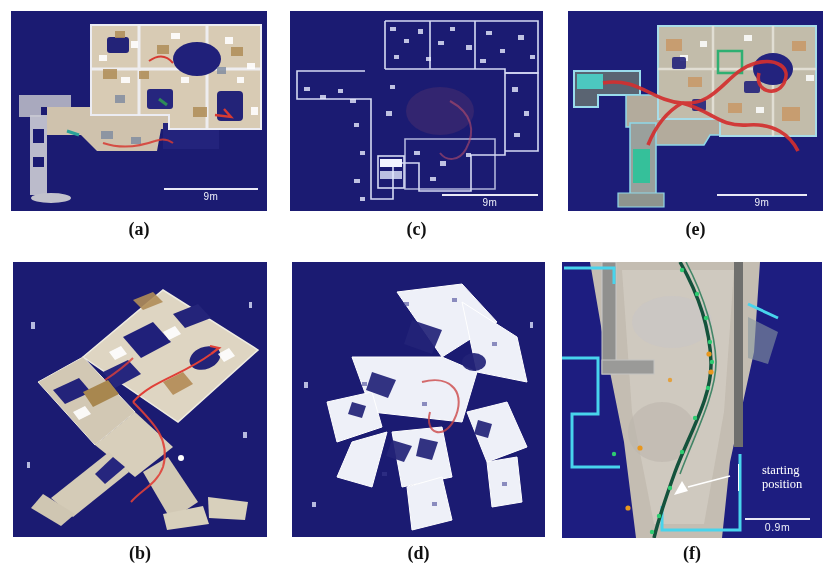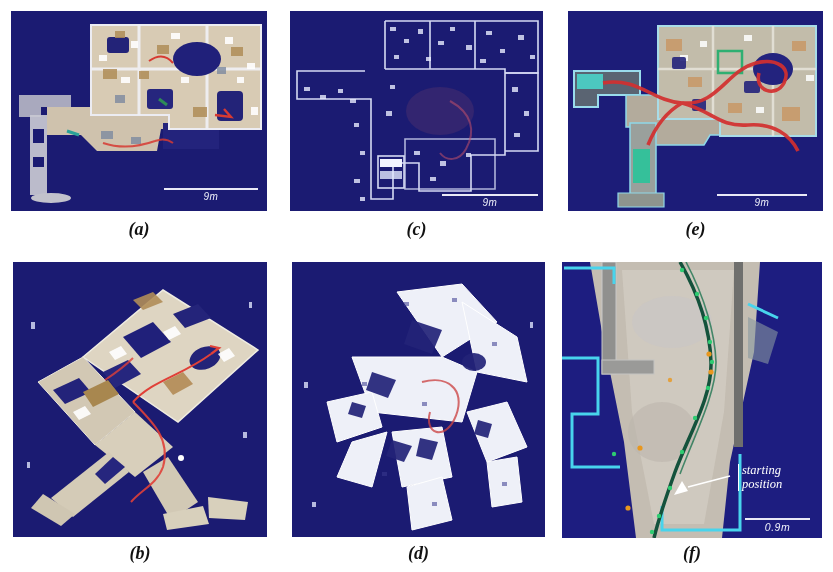--- a/index.html
+++ b/index.html
@@ -1,27 +1,27 @@
 <!DOCTYPE html>
 <html><head>
 <meta charset="utf-8">
 <style>
   html,body{margin:0;padding:0;background:#ffffff;}
   #stage{position:relative;width:833px;height:572px;background:#ffffff;overflow:hidden;
-         font-family:"Liberation Serif", serif;font-style:italic;}
+         font-family:"Liberation Serif", serif;}
   .panel{position:absolute;background:#1b1b72;overflow:hidden;}
   .panel svg{display:block;width:100%;height:100%;}
   .caption{position:absolute;text-align:center;font-weight:bold;font-size:18px;color:#111;
            font-family:"Liberation Serif", serif;}
   .scalebar{position:absolute;}
   .scaleline{height:0;border-top:2px solid #e9e9f6;}
   .scaletext{text-align:center;color:#eef0fa;font-family:"Liberation Sans", sans-serif;
              font-size:10px;letter-spacing:.5px;margin-top:1px;}
   .annot{position:absolute;color:#ffffff;font-size:12.5px;line-height:1.08;
-         font-family:"Liberation Serif", serif;border-left:1.5px solid #ffffff;padding-left:3px;}
+         font-family:"Liberation Serif", serif;border-left:1.5px solid #ffffff;padding-left:23px;}
 </style>
 </head>
 <body>
 
 <div id="stage">
 
   <div class="panel" style="left:11px;top:11px;width:256px;height:200px">
     <svg viewBox="0 0 256 200">
       <rect width="256" height="200" fill="#1b1b72"></rect>
 

